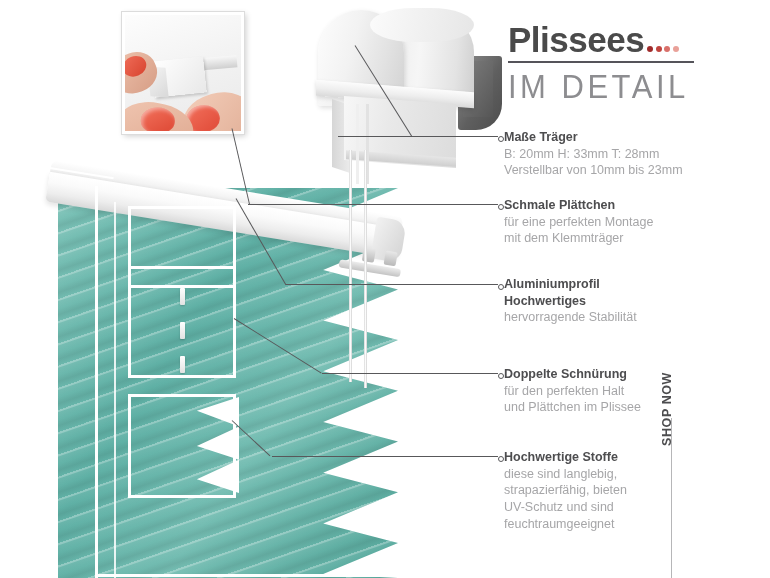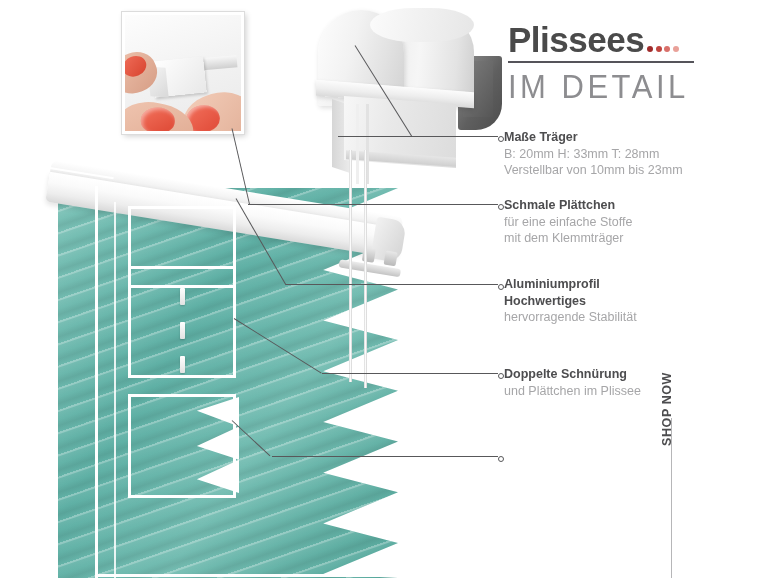--- a/index.html
+++ b/index.html
@@ -289,41 +289,49 @@
     <div class="ann-h">Maße Träger</div>
     <div class="ann-p">B: 20mm H: 33mm T: 28mm</div>
     <div class="ann-p">Verstellbar von 10mm bis 23mm</div>
   </div>
 
   <div class="dot" style="left:498px;top:204px"></div>
   <div class="lead" style="left:248px;top:204px;width:250px"></div>
   <div class="leadD" style="left:232px;top:128px;width:78px;transform:rotate(77deg)"></div>
   <div class="ann" style="top:197px">
     <div class="ann-h">Schmale Plättchen</div>
-    <div class="ann-p">für eine einfache Stoffe</div>
+    <div class="ann-p">für eine perfekten Montage</div>
     <div class="ann-p">mit dem Klemmträger</div>
   </div>
 
   <div class="dot" style="left:498px;top:284px"></div>
   <div class="lead" style="left:286px;top:284px;width:212px"></div>
   <div class="leadD" style="left:236px;top:198px;width:100px;transform:rotate(60deg)"></div>
   <div class="ann" style="top:276px">
     <div class="ann-h">Aluminiumprofil</div>
     <div class="ann-h">Hochwertiges</div>
     <div class="ann-p">hervorragende Stabilität</div>
   </div>
 
   <div class="dot" style="left:498px;top:373px"></div>
   <div class="lead" style="left:322px;top:373px;width:176px"></div>
   <div class="leadD" style="left:234px;top:318px;width:103px;transform:rotate(32deg)"></div>
   <div class="ann" style="top:366px">
     <div class="ann-h">Doppelte Schnürung</div>
+    <div class="ann-p">für den perfekten Halt</div>
     <div class="ann-p">und Plättchen im Plissee</div>
   </div>
 
   <div class="dot" style="left:498px;top:456px"></div>
   <div class="lead" style="left:272px;top:456px;width:226px"></div>
   <div class="leadD" style="left:232px;top:420px;width:52px;transform:rotate(43deg)"></div>
+  <div class="ann" style="top:449px">
+    <div class="ann-h">Hochwertige Stoffe</div>
+    <div class="ann-p">diese sind langlebig,</div>
+    <div class="ann-p">strapazierfähig, bieten</div>
+    <div class="ann-p">UV-Schutz und sind</div>
+    <div class="ann-p">feuchtraumgeeignet</div>
+  </div>
 
   <div class="shop-line"></div>
   <div class="shop-now">SHOP NOW</div>
 
 </div>
 
 </body></html>

